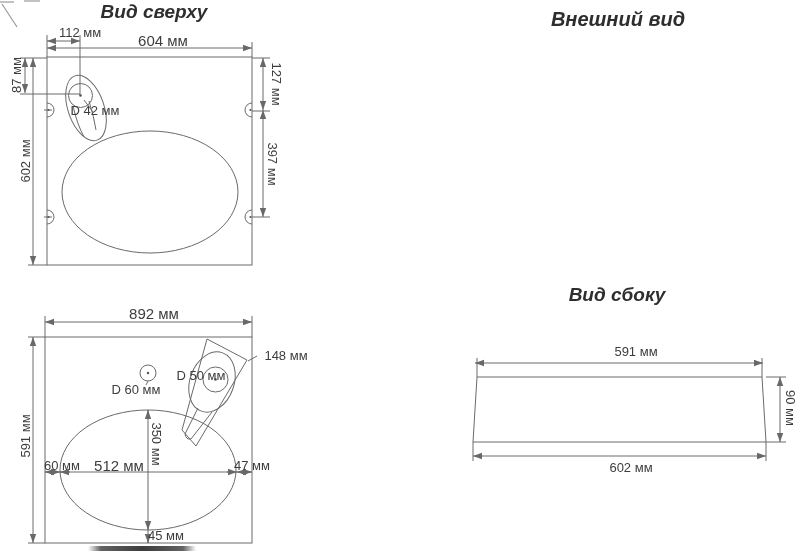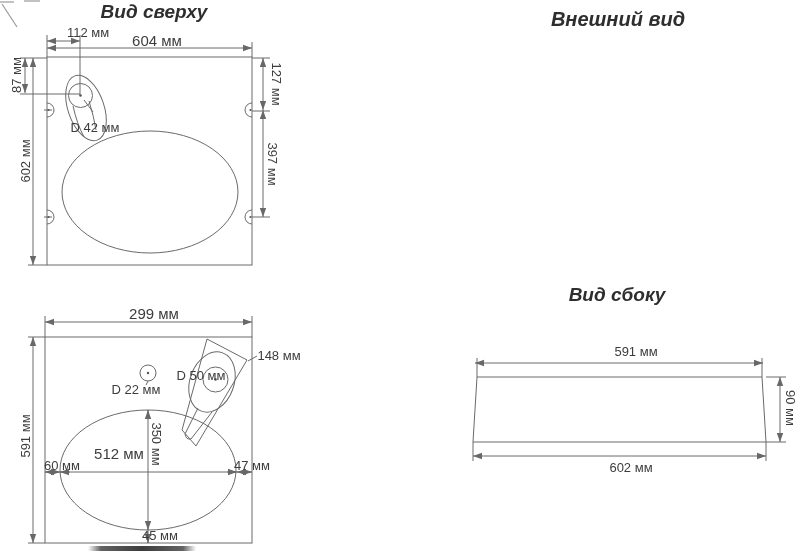--- a/index.html
+++ b/index.html
@@ -143,37 +143,37 @@
       <line x1="2" y1="4" x2="17" y2="27"></line>
       <line x1="0" y1="2" x2="14" y2="2"></line>
       <line x1="24" y1="1" x2="40" y2="1"></line>
     </g>
   </svg>
 
   <div class="title" style="left:154px;top:12px">Вид сверху</div>
   <div class="title big" style="left:618px;top:19px">Внешний вид</div>
   <div class="title" style="left:617px;top:295px">Вид сбоку</div>
 
-  <div class="lbl" style="left:88px;top:33px">112 мм</div>
-  <div class="lbl lg" style="left:157px;top:41px">604 мм</div>
+  <div class="lbl" style="left:80px;top:33px">112 мм</div>
+  <div class="lbl lg" style="left:163px;top:41px">604 мм</div>
   <div class="lbl rot-ccw" style="left:17px;top:75px">87 мм</div>
   <div class="lbl rot-ccw" style="left:26px;top:161px">602 мм</div>
   <div class="lbl rot-cw" style="left:276px;top:84px">127 мм</div>
   <div class="lbl rot-cw" style="left:272px;top:164px">397 мм</div>
-  <div class="lbl" style="left:95px;top:128px">D 42 мм</div>
+  <div class="lbl" style="left:95px;top:111px">D 42 мм</div>
 
-  <div class="lbl lg" style="left:154px;top:314px">299 мм</div>
+  <div class="lbl lg" style="left:154px;top:314px">892 мм</div>
   <div class="lbl rot-ccw" style="left:26px;top:436px">591 мм</div>
-  <div class="lbl" style="left:279px;top:356px">148 мм</div>
-  <div class="lbl" style="left:136px;top:390px">D 22 мм</div>
+  <div class="lbl" style="left:286px;top:356px">148 мм</div>
+  <div class="lbl" style="left:136px;top:390px">D 60 мм</div>
   <div class="lbl" style="left:201px;top:376px">D 50 мм</div>
   <div class="lbl" style="left:62px;top:466px">60 мм</div>
-  <div class="lbl lg" style="left:119px;top:454px">512 мм</div>
+  <div class="lbl lg" style="left:119px;top:466px">512 мм</div>
   <div class="lbl" style="left:252px;top:466px">47 мм</div>
   <div class="lbl rot-cw" style="left:156px;top:444px">350 мм</div>
-  <div class="lbl" style="left:160px;top:536px">45 мм</div>
+  <div class="lbl" style="left:166px;top:536px">45 мм</div>
 
   <div class="lbl" style="left:636px;top:352px">591 мм</div>
   <div class="lbl" style="left:631px;top:468px">602 мм</div>
   <div class="lbl rot-cw" style="left:790px;top:408px">90 мм</div>
 
   <div id="bottom-artifact"></div>
 </div>
 
 </body></html>

